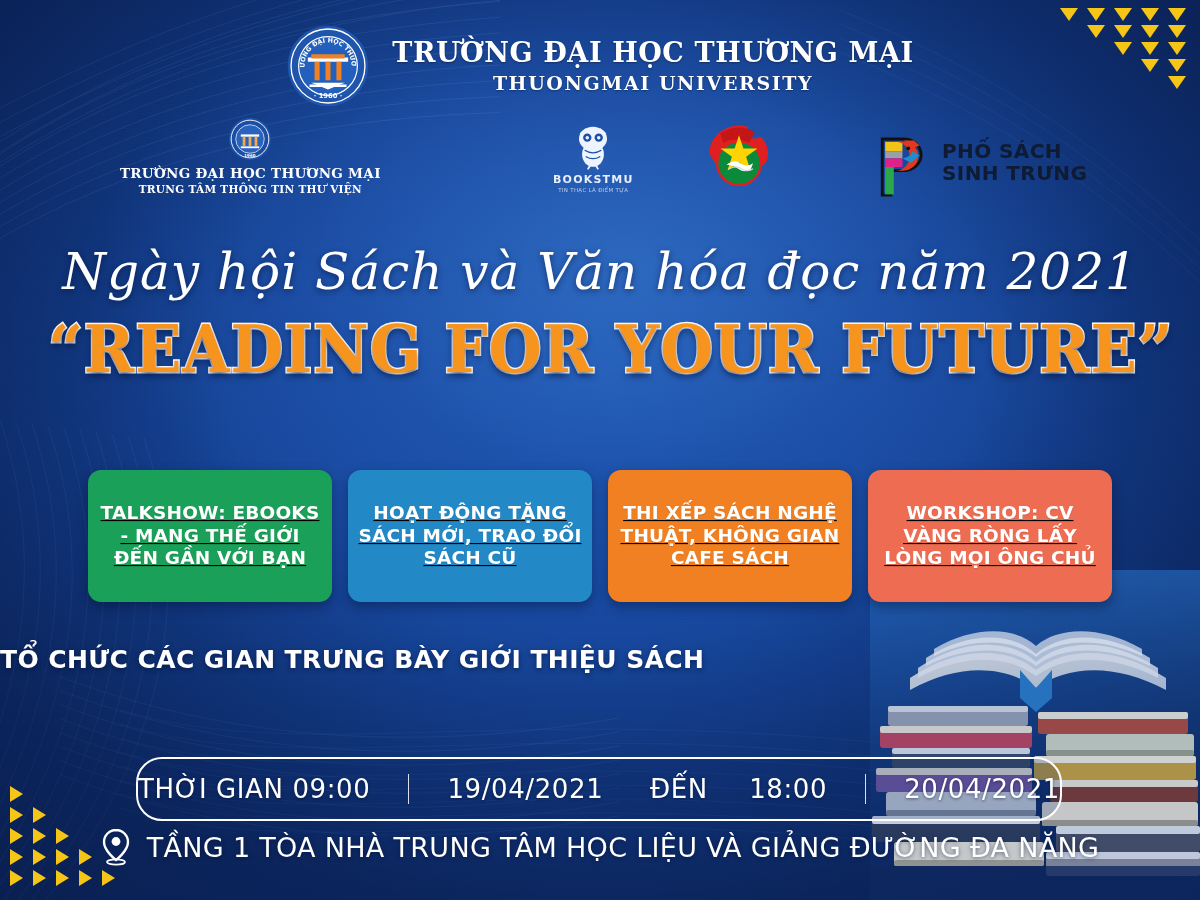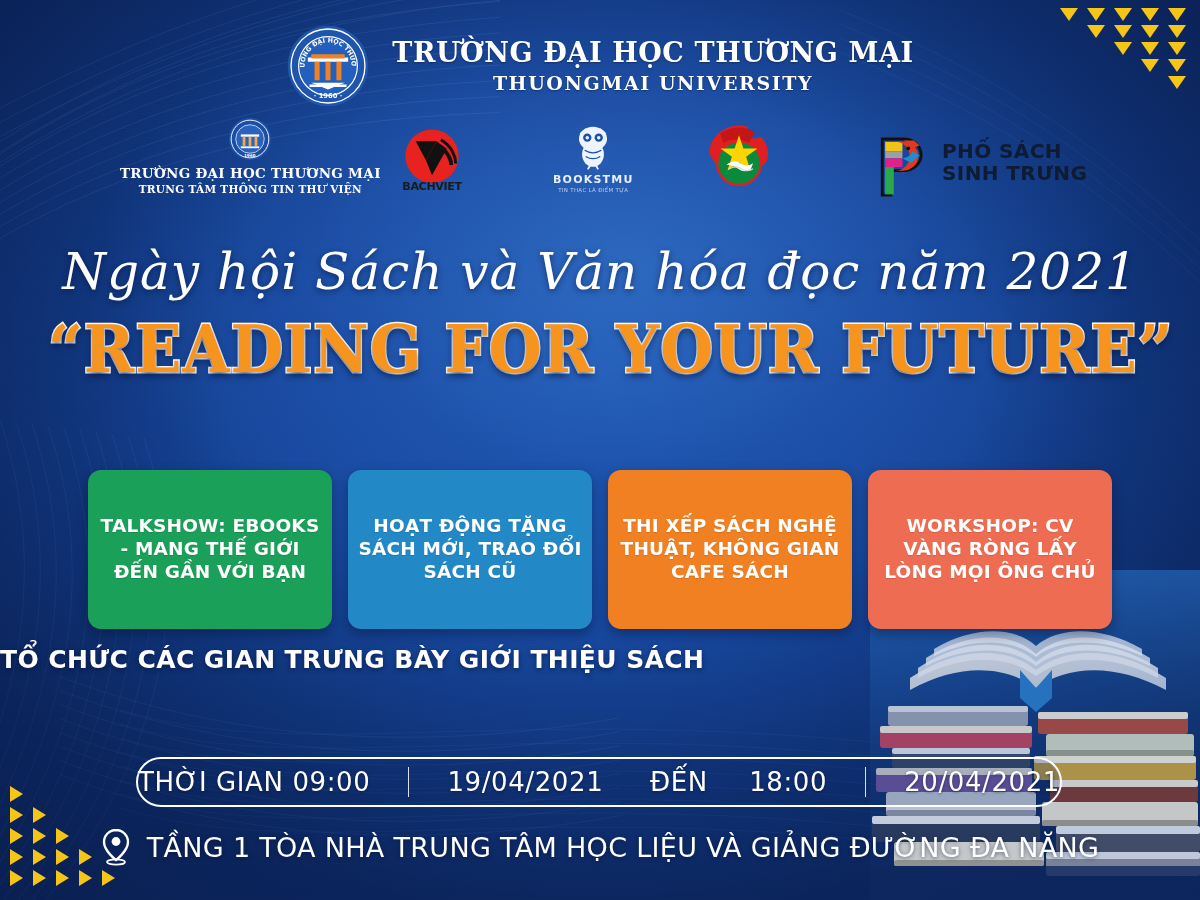--- a/index.html
+++ b/index.html
@@ -63,33 +63,33 @@
   
   .headline{position:absolute;top:310px;left:0;right:0;text-align:center;white-space:nowrap;
     font-family:"DejaVu Serif",serif;font-weight:bold;font-size:66px;letter-spacing:1px;
     color:#F7941E;
     transform:scaleX(.92);
     -webkit-text-stroke:3px #ffffff;
     paint-order:stroke fill;
     text-shadow:0 4px 7px rgba(3,14,45,.6);}
 
   
-  .boxes{position:absolute;top:470px;left:88px;right:88px;height:159px;display:flex;gap:16px;}
+  .boxes{position:absolute;top:470px;left:88px;right:88px;height:132px;display:flex;gap:16px;text-decoration:underline;}
   .box{flex:1;border-radius:13px;display:flex;align-items:center;justify-content:center;text-align:center;
     box-shadow:0 5px 12px rgba(3,12,40,.38);padding:0 10px;box-sizing:border-box;}
   .box span{font-family:"DejaVu Sans",sans-serif;font-weight:bold;font-size:18.5px;color:#ffffff;line-height:1.24;
     letter-spacing:.2px;text-shadow:0 1px 1px rgba(0,0,0,.12);}
 
   
   .subline{position:absolute;top:645px;left:0;right:0;
     font-family:"DejaVu Sans",sans-serif;font-weight:bold;font-size:25px;color:#ffffff;letter-spacing:.4px;
     text-shadow:0 2px 5px rgba(3,14,45,.55);white-space:nowrap;}
 
   
-  .timepill{position:absolute;top:757px;left:136px;width:926px;height:50px;box-sizing:border-box;
+  .timepill{position:absolute;top:757px;left:136px;width:926px;height:64px;box-sizing:border-box;
     border:2.5px solid #ffffff;border-radius:26px;display:flex;align-items:center;justify-content:center;gap:12px;
     background:rgba(12,38,100,.18);}
   .timepill .t{font-family:"DejaVu Sans",sans-serif;font-weight:normal;font-size:26px;color:#ffffff;letter-spacing:.6px;
     white-space:nowrap;text-shadow:0 1px 3px rgba(3,14,45,.5);}
   .sep{width:1.6px;height:30px;background:#ffffff;opacity:.85;margin:0 26px;}
   .gap1{width:34px;}
   .gap2{width:26px;}
 
   
   .loc{position:absolute;top:828px;left:0;right:0;display:flex;align-items:center;justify-content:center;gap:16px;}
@@ -328,30 +328,20 @@
         <rect x="34" y="45" width="6" height="20" fill="#f4a94a"></rect>
         <rect x="47" y="45" width="6" height="20" fill="#f4a94a"></rect>
         <rect x="60" y="45" width="6" height="20" fill="#f4a94a"></rect>
         <path d="M30,66 h40 v4 h-40 z" fill="#ffffff"></path>
         <text x="50" y="90" font-family="DejaVu Sans, sans-serif" font-size="9" font-weight="bold" fill="#ffffff" text-anchor="middle">1960</text>
       </svg>
       <div class="lib-l1">TRƯỜNG ĐẠI HỌC THƯƠNG MẠI</div>
       <div class="lib-l2">TRUNG TÂM THÔNG TIN THƯ VIỆN</div>
     </div>
 
-    <div class="sp sp-bv">
-      <svg width="74" height="74" viewBox="0 0 100 100">
-        <circle cx="50" cy="46" r="36" fill="#E8221F"></circle>
-        <path d="M28,26 L56,26 L42,52 Z" fill="#111111"></path>
-        <path d="M42,52 L56,26 L70,36 L50,72 Z" fill="#111111"></path>
-        <path d="M58,32 C70,38 76,50 76,58" stroke="#111111" stroke-width="5" fill="none"></path>
-        <path d="M62,24 C76,32 82,46 82,56" stroke="#111111" stroke-width="4" fill="none"></path>
-        <text x="50" y="92" font-family="DejaVu Sans, sans-serif" font-size="15" font-weight="bold" fill="#1a1a1a" text-anchor="middle" letter-spacing="-0.5">BACHVIET</text>
-      </svg>
-    </div>
 
     <div class="sp sp-bk">
       <svg width="52" height="52" viewBox="0 0 100 100">
         <path d="M24,26 L36,16 L44,30 Z" fill="#eef4ff"></path>
         <path d="M76,26 L64,16 L56,30 Z" fill="#eef4ff"></path>
         <ellipse cx="50" cy="36" rx="27" ry="23" fill="#eef4ff"></ellipse>
         <circle cx="39" cy="34" r="8" fill="#1b4fa5"></circle>
           <circle cx="61" cy="34" r="8" fill="#1b4fa5"></circle>
         <circle cx="39" cy="34" r="3.4" fill="#eef4ff"></circle>
           <circle cx="61" cy="34" r="3.4" fill="#eef4ff"></circle>

